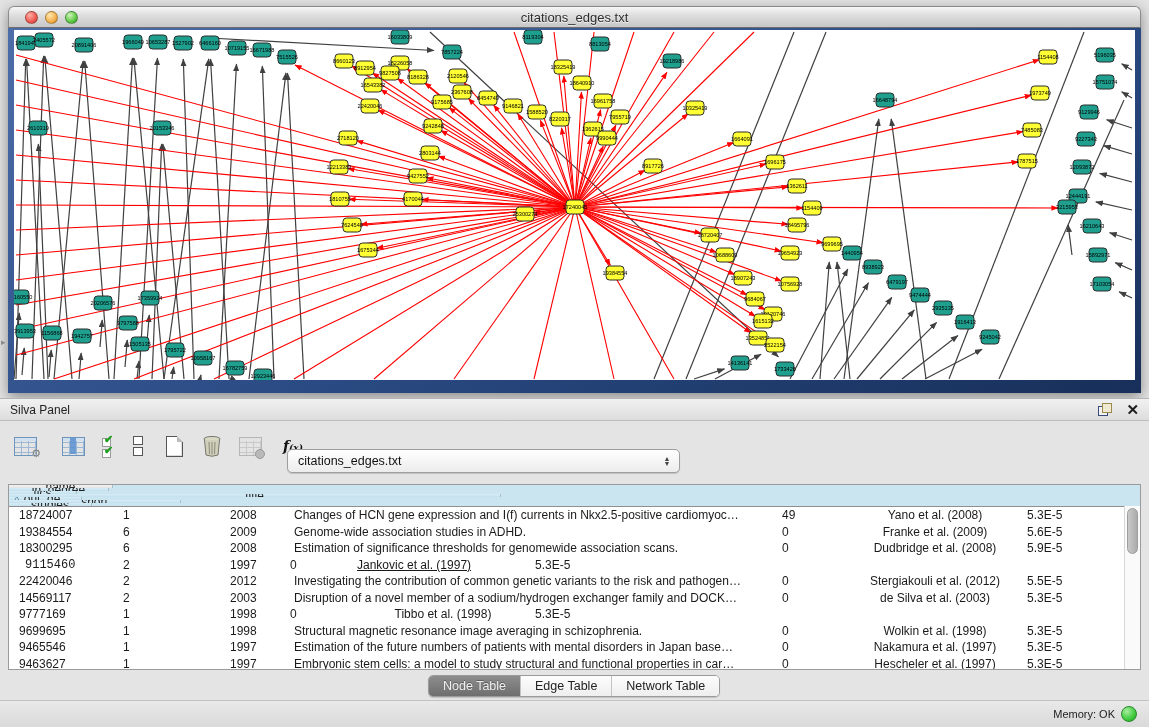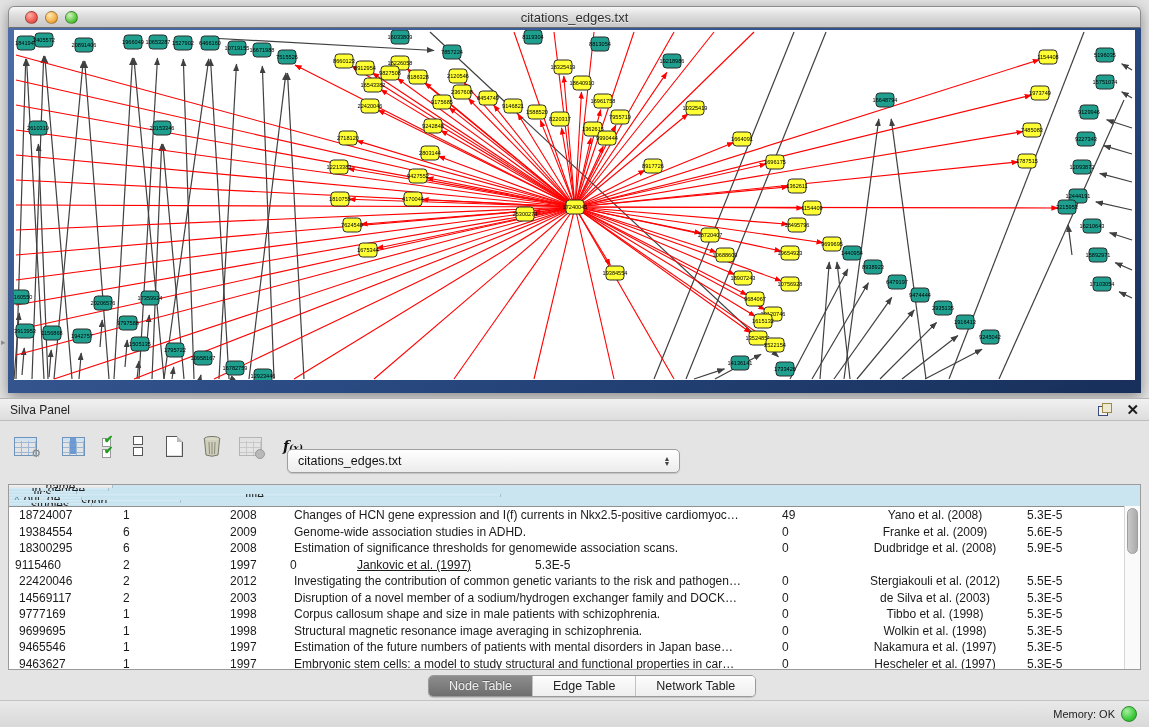--- a/index.html
+++ b/index.html
@@ -63,21 +63,21 @@
   .th{box-sizing:border-box;border-right:1px solid #a9bfca;font-size:12px;color:#222;display:flex;align-items:center;justify-content:center;background:linear-gradient(#d7ecf6,#c2e0ee);cursor:pointer;overflow:hidden;white-space:nowrap;}
   .th.gray{background:linear-gradient(#f3f3f3,#e3e3e3);}
   .th.sorted{justify-content:flex-start;padding-left:4px;}
   .th .sort-glyph{color:#2e6e8e;font-size:10px;margin-right:3px;}
   .tbody .tr{display:flex;height:16.5px;align-items:center;font-size:12px;color:#1a1a1a;cursor:default;}
   .td{box-sizing:border-box;overflow:hidden;white-space:nowrap;}
   .vscroll{position:absolute;right:0;top:21px;bottom:0;width:15px;background:#fafafa;border-left:1px solid #d7d7d7;cursor:pointer;}
   .vthumb{position:absolute;left:2px;right:2px;top:2px;height:44px;border-radius:6px;background:linear-gradient(90deg,#c9c9c9,#ababab);border:1px solid #9e9e9e;}
 
   .tp-tabs{position:absolute;left:428px;top:276px;display:flex;border:1px solid #9a9a9a;border-radius:5px;overflow:hidden;background:#fff;box-shadow:0 1px 1px rgba(0,0,0,.15);}
-  .tab-seg{padding:3px 20px;font-size:12.5px;color:#222;background:linear-gradient(#fdfdfd,#eeeeee);border-left:1px solid #c2c2c2;cursor:pointer;white-space:nowrap;}
+  .tab-seg{padding:3px 14px;font-size:12.5px;color:#222;background:linear-gradient(#fdfdfd,#eeeeee);border-left:1px solid #c2c2c2;cursor:pointer;white-space:nowrap;}
   .tab-seg:first-child{border-left:none;}
   .tab-seg.selected{background:linear-gradient(#8d8d8d,#6e6e6e);color:#efefef;text-shadow:0 -1px 0 rgba(0,0,0,.3);}
 
   
   .status-bar{position:absolute;left:0;top:700px;width:1149px;height:27px;background:linear-gradient(#e9e9e9,#d9d9d9);border-top:1px solid #c2c2c2;display:flex;align-items:center;justify-content:flex-end;padding-right:12px;box-sizing:border-box;}
   .status-bar .mem-label{font-size:11px;color:#222;margin-right:6px;}
   .mem-dot{width:14px;height:14px;border-radius:50%;border:1px solid #2a8a2a;background:radial-gradient(circle at 35% 30%,#a8eea0,#3ecb3e 60%,#26a126);cursor:pointer;}
 </style>
 </head>
 <body>
@@ -791,21 +791,21 @@
           <div class="tr">
             <div class="td" style="width: 104px; padding-left: 10px;">18300295</div>
             <div class="td" style="width: 103px; padding-left: 10px;">6</div>
             <div class="td" style="width: 68px; padding-left: 14px;">2008</div>
             <div class="td" style="width: 492px; padding-left: 10px;">Estimation of significance thresholds for genomewide association scans.</div>
             <div class="td" style="width: 73px; padding-left: 6px;">0</div>
             <div class="td" style="width: 172px; padding-left: 0px; text-align: center;">Dudbridge et al. (2008)</div>
             <div class="td" style="width: 83px; padding-left: 6px;">5.9E-5</div>
           </div>
           <div class="tr">
-            <div class="td" style="width: 104px; padding-left: 6px;">9115460</div>
+            <div class="td" style="width: 104px; padding-left: 16px; font-family: Liberation Mono, monospace;">9115460</div>
             <div class="td" style="width: 103px; padding-left: 10px;">2</div>
             <div class="td" style="width: 68px; padding-left: 14px;">1997</div>
             <div class="td" style="width: 73px; padding-left: 6px;">0</div>
             <div class="td" style="width: 172px; padding-left: 0px;  text-decoration: underline;">Jankovic et al. (1997)</div>
             <div class="td" style="width: 83px; padding-left: 6px;">5.3E-5</div>
           </div>
           <div class="tr">
             <div class="td" style="width: 104px; padding-left: 10px;">22420046</div>
             <div class="td" style="width: 103px; padding-left: 10px;">2</div>
             <div class="td" style="width: 68px; padding-left: 14px;">2012</div>
@@ -820,21 +820,20 @@
             <div class="td" style="width: 68px; padding-left: 14px;">2003</div>
             <div class="td" style="width: 492px; padding-left: 10px;">Disruption of a novel member of a sodium/hydrogen exchanger family and DOCK…</div>
             <div class="td" style="width: 73px; padding-left: 6px;">0</div>
             <div class="td" style="width: 172px; padding-left: 0px; text-align: center;">de Silva et al. (2003)</div>
             <div class="td" style="width: 83px; padding-left: 6px;">5.3E-5</div>
           </div>
           <div class="tr">
             <div class="td" style="width: 104px; padding-left: 10px;">9777169</div>
             <div class="td" style="width: 103px; padding-left: 10px;">1</div>
             <div class="td" style="width: 68px; padding-left: 14px;">1998</div>
-            <div class="td" style="width: 492px; padding-left: 10px;">Corpus callosum shape and size in male patients with schizophrenia.</div>
             <div class="td" style="width: 73px; padding-left: 6px;">0</div>
             <div class="td" style="width: 172px; padding-left: 0px; text-align: center;">Tibbo et al. (1998)</div>
             <div class="td" style="width: 83px; padding-left: 6px;">5.3E-5</div>
           </div>
           <div class="tr">
             <div class="td" style="width: 104px; padding-left: 10px;">9699695</div>
             <div class="td" style="width: 103px; padding-left: 10px;">1</div>
             <div class="td" style="width: 68px; padding-left: 14px;">1998</div>
             <div class="td" style="width: 492px; padding-left: 10px;">Structural magnetic resonance image averaging in schizophrenia.</div>
             <div class="td" style="width: 73px; padding-left: 6px;">0</div>

